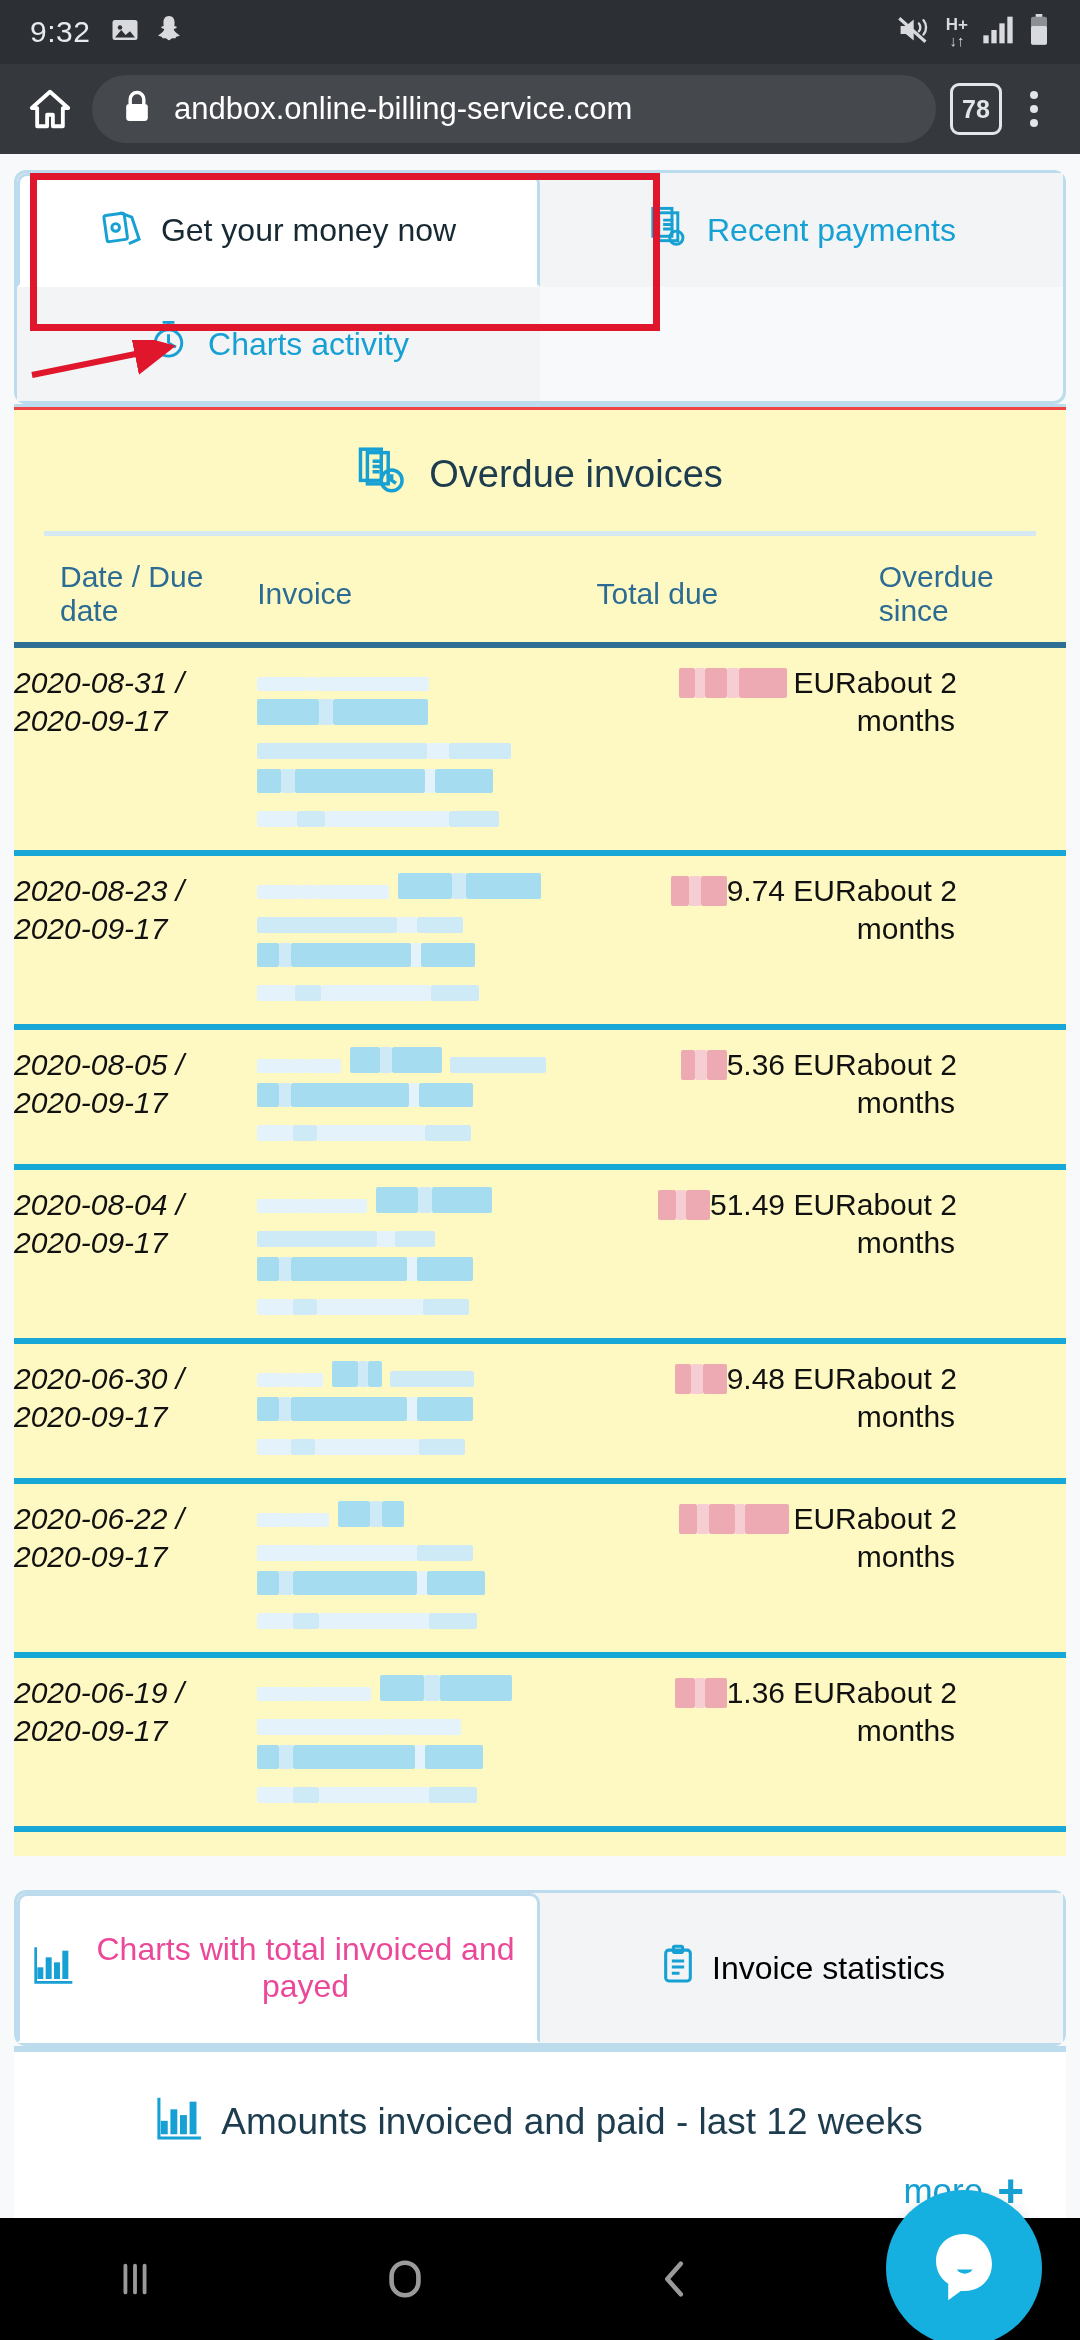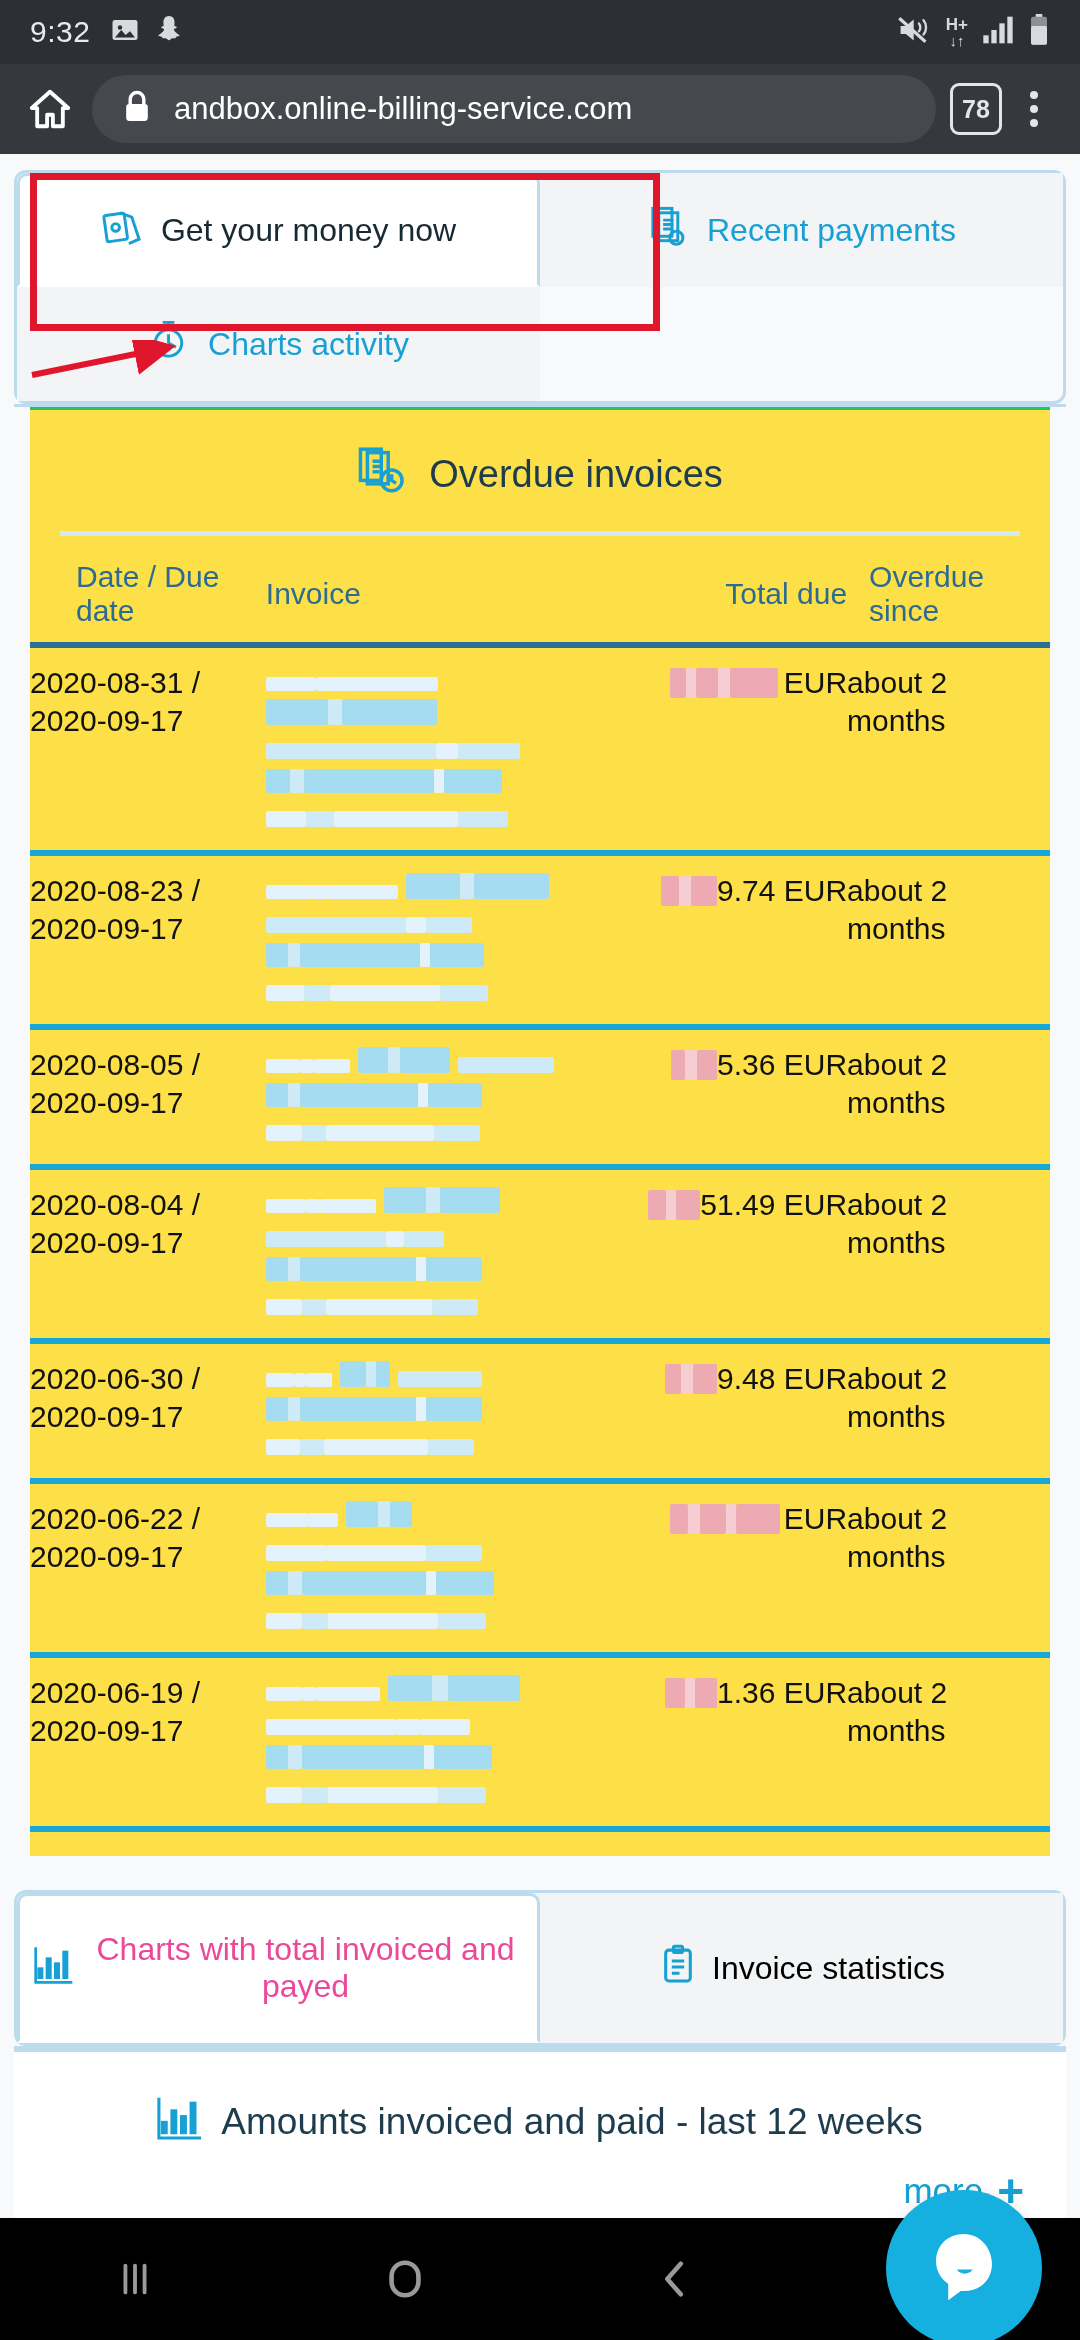--- a/index.html
+++ b/index.html
@@ -62,39 +62,39 @@
   .tab.w50 { width:50%; }
   .tab.active {
     background:#ffffff; color:#172a33;
     border:3px solid #bcdced; border-bottom-color:#fff;
     border-top-left-radius:10px; border-top-right-radius:10px;
   }
   .tabs-underline { height:3px; background:#bcdced; }
 
   
   .card {
-    margin:0 30px; background:#fde047; border-top:3px solid #22c55e;
+    margin:0 14px; background:#fef9c3; border-top:3px solid #ef4444;
     padding:0 0 24px 0;
   }
   .card-title {
     display:flex; align-items:center; justify-content:center; gap:20px;
     font-size:38px; color:#1d3c4e; padding:34px 0 26px 0;
   }
   .hr-light { height:5px; background:#d6e8f1; margin:0 30px; }
 
   table.invoices { width:100%; border-collapse:collapse; margin-top:14px; }
   table.invoices th {
     font-weight:normal; color:#2c6b93; font-size:30px; text-align:left;
     padding:10px 0 14px 0;
   }
-  table.invoices th.r { text-align:right; }
+  table.invoices th.r { text-align:left; }
   table.invoices thead tr { border-bottom:6px solid #2f6f94; }
   table.invoices td { padding:16px 0; vertical-align:top; font-size:30px; color:#111; }
   table.invoices tbody tr { border-bottom:6px solid #18a8d8; }
-  td.c-date { width:215px; padding-left:46px; line-height:1.28; }
+  td.c-date { width:215px; padding-left:46px; line-height:1.28;font-style:italic; }
   td.c-inv  { width:300px; }
   td.c-due  { width:230px; text-align:right; color:#b01c2e; line-height:1.28; padding-right:6px;}
   td.c-ovd  { width:185px; color:#b01c2e; line-height:1.28; padding-left:22px; }
 
   
   .redact { display:block; }
   .rb { display:inline-block; border-radius:2px; }
   .blue  { background:#a6dcf0; }
   .blue2 { background:#cfeaf7; }
   .blue3 { background:#e4f3fb; }

